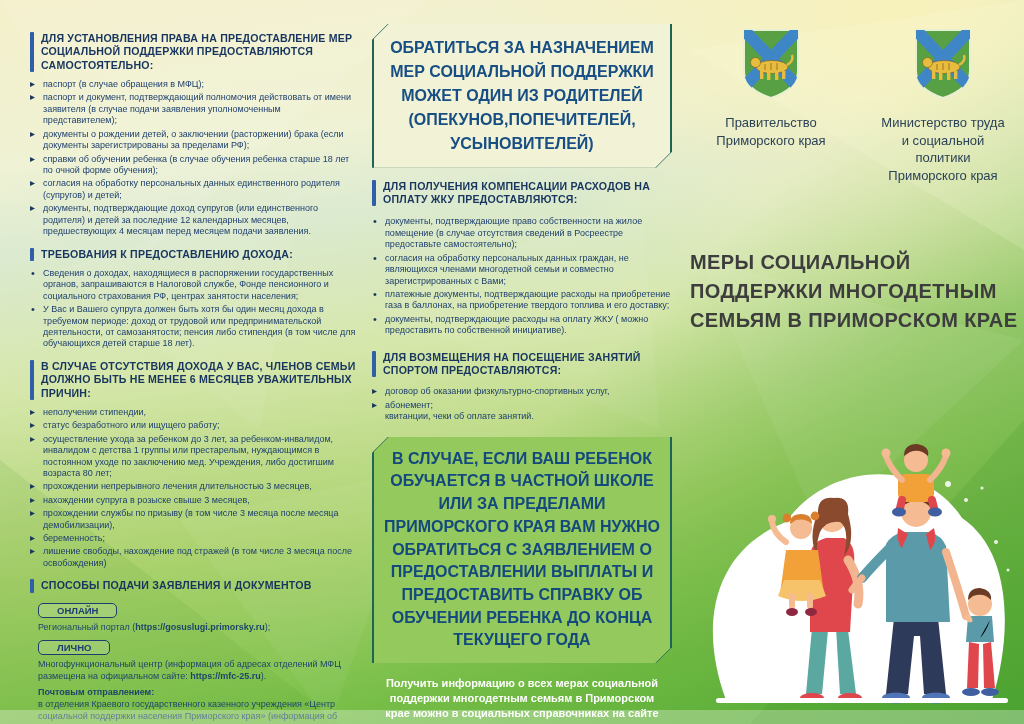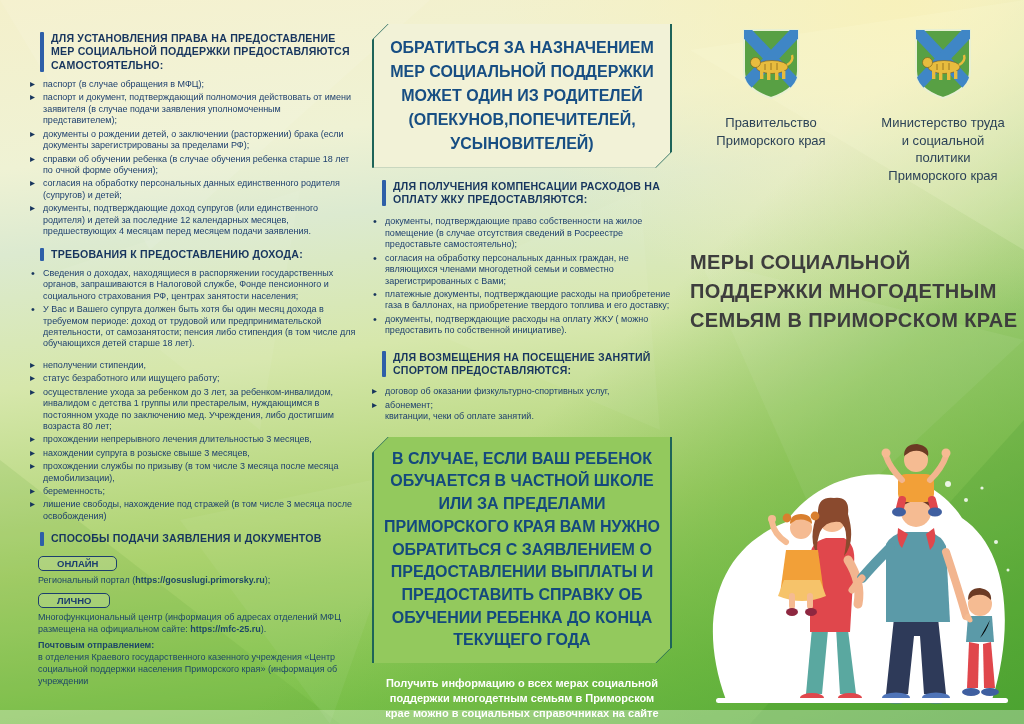--- a/index.html
+++ b/index.html
@@ -12,21 +12,21 @@
   }
   .facets{position:absolute;left:0;top:0;pointer-events:none;}
   .bottom-strip{position:absolute;left:0;bottom:0;width:1024px;height:14px;background:rgba(255,255,255,.30);}
 
   .col{position:absolute;}
   .col-left{left:30px;top:32px;width:326px;}
   .col-mid{left:372px;top:22px;width:300px;}
   .col-right{left:690px;top:26px;width:334px;}
 
   .sec{margin-bottom:10px;}
-  .sec-head{display:flex;gap:7px;margin-bottom:7px;margin-left:10px;}
+  .sec-head{display:flex;gap:7px;margin-bottom:7px;}
   .sec-head .bar{flex:0 0 4px;background:#2e5fa8;border-radius:1px;}
   .sec-head h3{margin:0;font-size:10.6px;line-height:1.26;color:#17355e;letter-spacing:.2px;}
   ul.blist{margin:0;padding:0;list-style:none;}
   ul.blist li{position:relative;padding-left:13px;margin-bottom:2px;
     font-size:9px;line-height:1.27;color:#1d3f6e;}
   ul.arrows li::before{content:"▸";position:absolute;left:0;top:-1px;color:#17355e;font-size:10px;}
   ul.dots li::before{content:"•";position:absolute;left:1px;top:-1px;color:#17355e;font-size:11px;}
   li.noBullet::before{content:"" !important;}
   .b{font-weight:700;}
 
@@ -98,20 +98,24 @@
         <div class="bar"></div>
         <h3>ТРЕБОВАНИЯ К ПРЕДОСТАВЛЕНИЮ ДОХОДА:</h3>
       </div>
       <ul class="blist dots">
         <li>Сведения о доходах, находящиеся в распоряжении государственных органов,  запрашиваются в Налоговой службе, Фонде пенсионного и социального страхования РФ, центрах занятости населения;</li>
         <li>У Вас и Вашего супруга должен быть хотя бы один месяц дохода в требуемом периоде:  доход от трудовой или предпринимательской деятельности,  от самозанятости;  пенсия либо стипендия (в том числе для обучающихся детей старше 18 лет).</li>
       </ul>
     </div>
 
     <div class="sec">
+      <div class="sec-head">
+        <div class="bar"></div>
+        <h3>В СЛУЧАЕ ОТСУТСТВИЯ ДОХОДА У ВАС, ЧЛЕНОВ СЕМЬИ ДОЛЖНО БЫТЬ НЕ МЕНЕЕ 6 МЕСЯЦЕВ УВАЖИТЕЛЬНЫХ ПРИЧИН:</h3>
+      </div>
       <ul class="blist arrows">
         <li>неполучении стипендии,</li>
         <li>статус безработного или ищущего работу;</li>
         <li>осуществление ухода за ребенком до 3 лет, за ребенком-инвалидом, инвалидом с детства 1 группы или престарелым, нуждающимся в постоянном уходе по заключению мед. Учреждения, либо достигшим возраста 80 лет;</li>
         <li>прохождении непрерывного лечения длительностью 3 месяцев,</li>
         <li>нахождении супруга в розыске свыше 3 месяцев,</li>
         <li>прохождении службы по призыву (в том числе 3 месяца после месяца демобилизации),</li>
         <li>беременность;</li>
         <li>лишение свободы, нахождение под стражей (в том числе 3 месяца после освобождения)</li>
       </ul>

